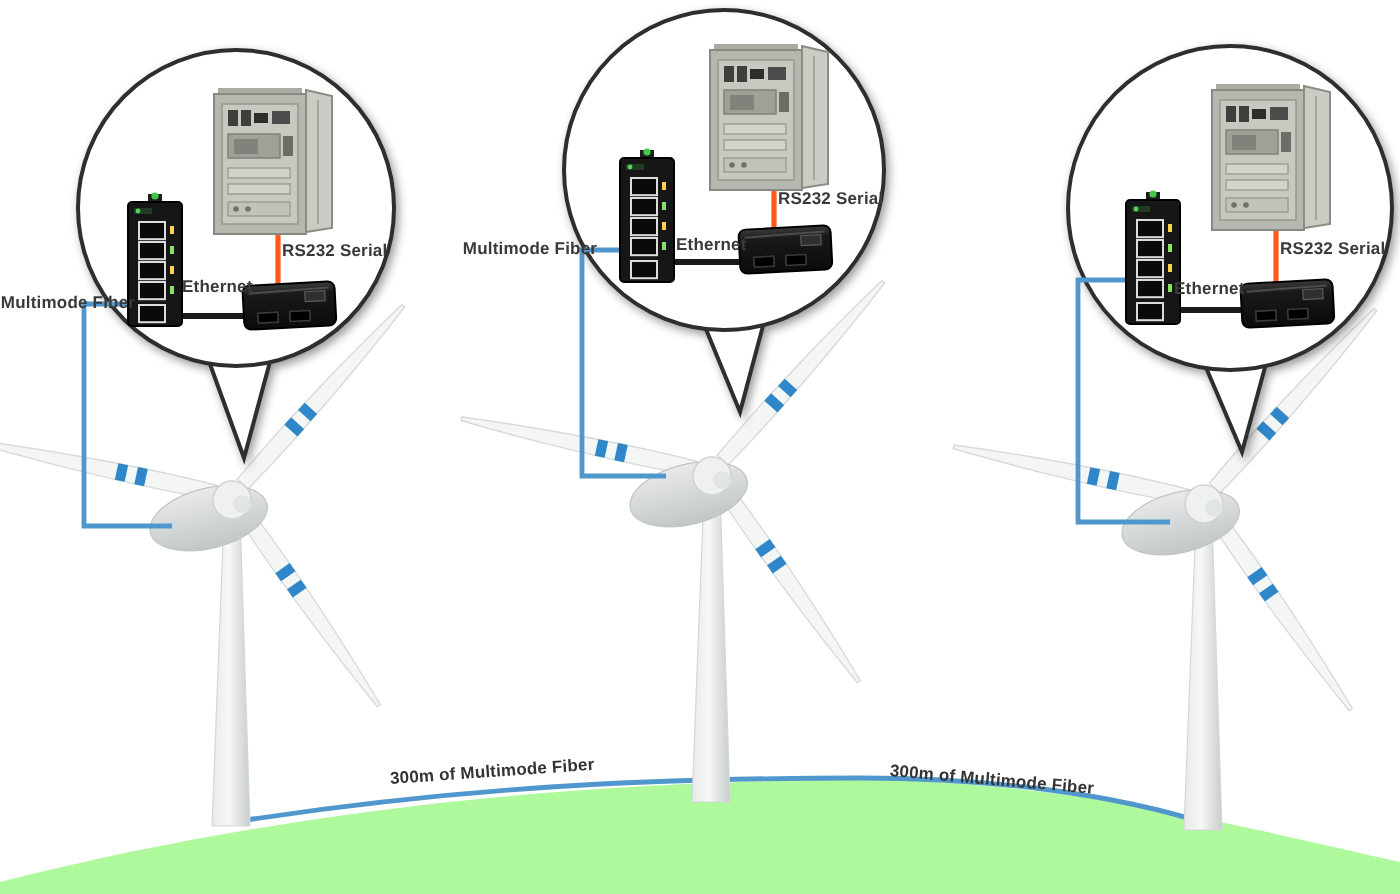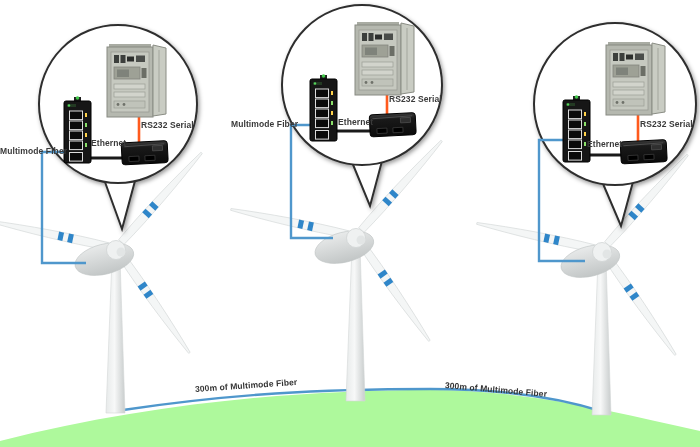--- a/index.html
+++ b/index.html
@@ -5,21 +5,21 @@
   html,body{margin:0;padding:0;background:#fff;}
   .stage{
     position:relative;width:700px;height:447px;overflow:hidden;background:#ffffff;
     font-family:"Liberation Sans", sans-serif;
   }
   .stage svg{position:absolute;left:0;top:0;}
   .lbl{
     position:absolute;color:#3a3a3a;font-weight:700;font-size:8.5px;line-height:1.2;
     white-space:nowrap;letter-spacing:.1px;
   }
-  .lbl.wrap{white-space:normal;text-align:left;}
+  .lbl.wrap{white-space:normal;text-align:center;}
   .ground-lbl{font-size:8.5px;color:#343434;transform-origin:left center;}
 </style>
 </head>
 <body>
 
 <div class="stage">
 
 <svg width="700" height="447" viewBox="0 0 700 447">
   <defs>
     <linearGradient id="gTower" x1="0" y1="0" x2="1" y2="0">

